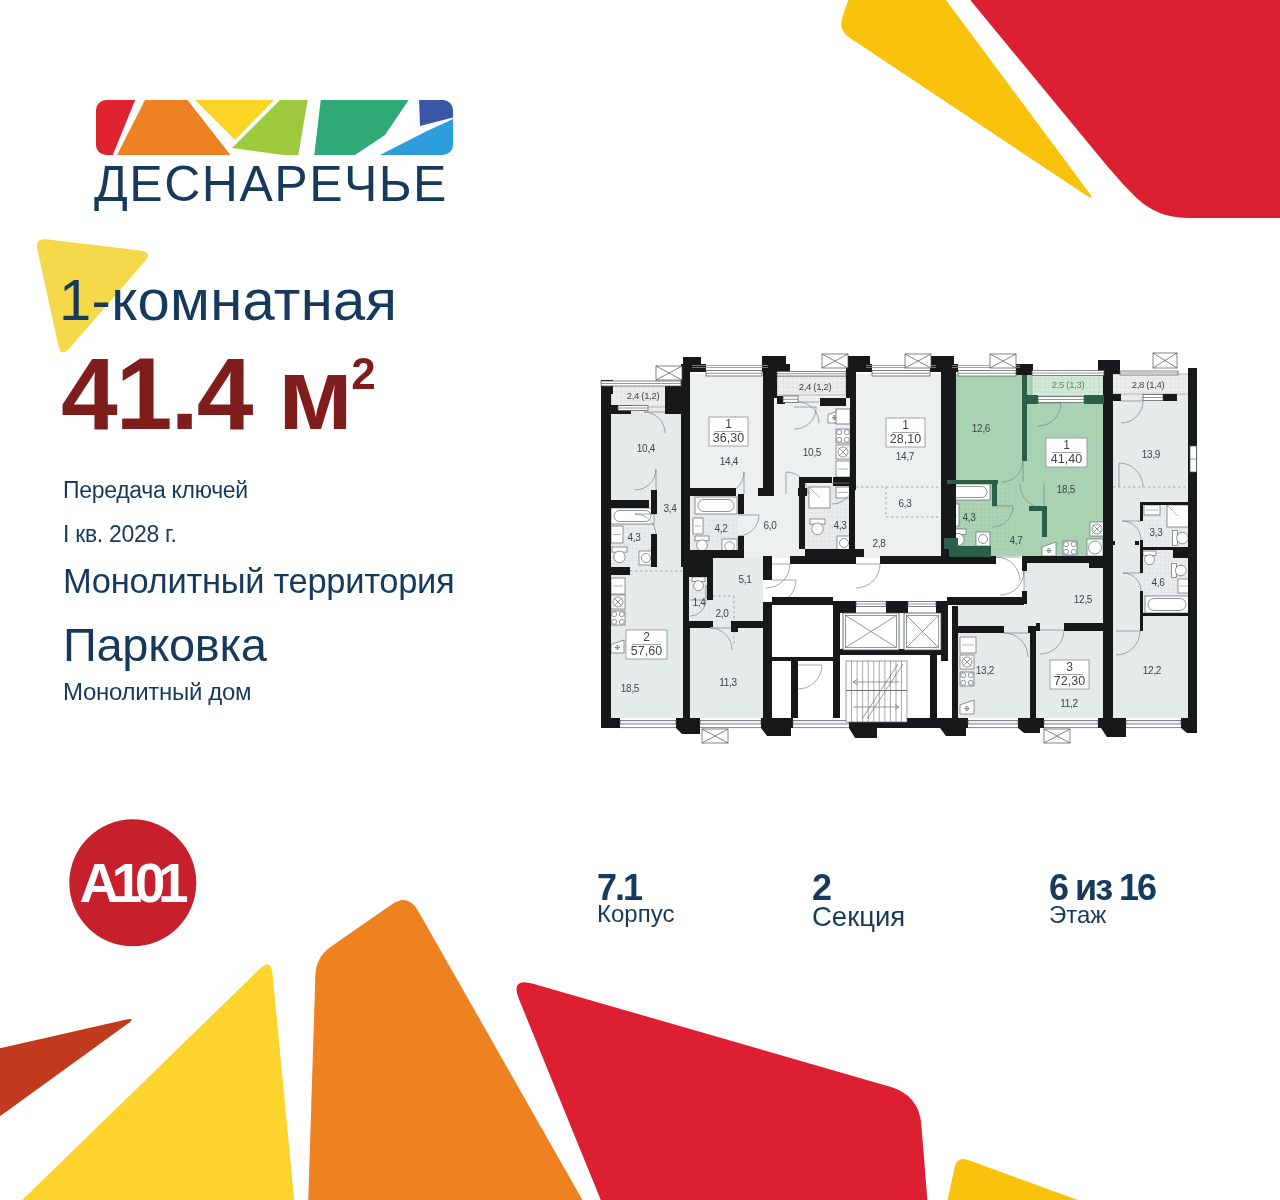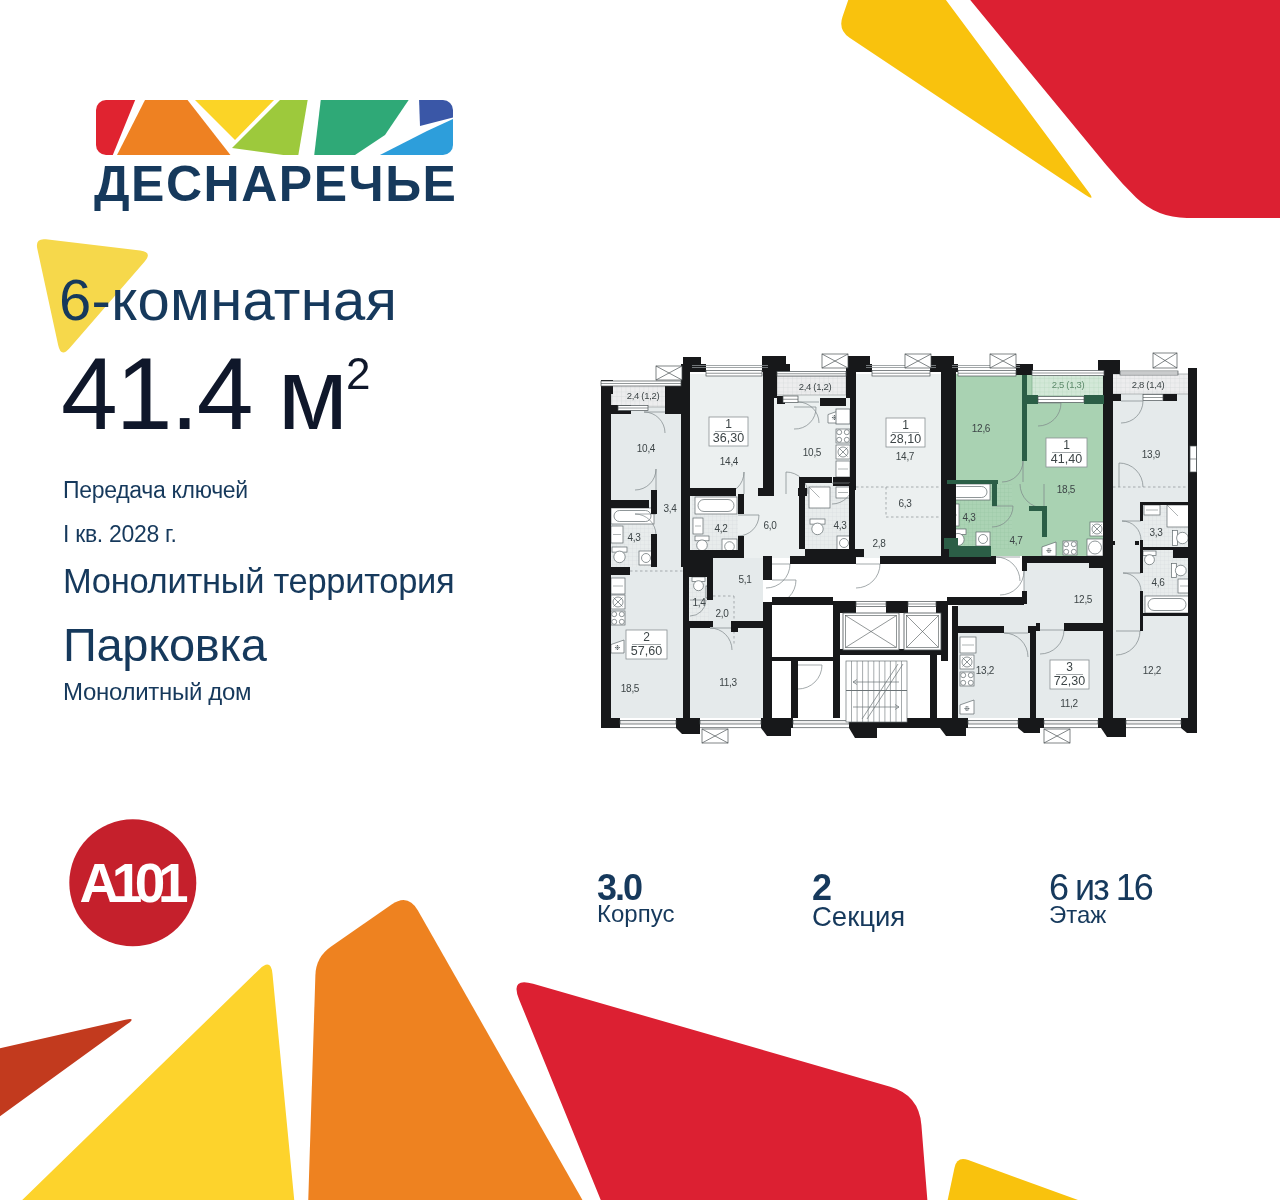--- a/index.html
+++ b/index.html
@@ -37,25 +37,25 @@
 <path d="M282,98 L308,98 L298,157 L232,148 Z" fill="#9dc93c"></path>
 <path d="M321,98 L410,98 L385,135 L352,157 L314,157 Z" fill="#2fa977"></path>
 <path d="M419,98 L453,98 L455,117 L420,126 Z" fill="#3a57a7"></path>
 <path d="M427,131 L455,118 L455,157 L376,157 Z" fill="#2d9edb"></path>
 </g>
 
 <circle cx="132.8" cy="882.8" r="63.5" fill="#c5202c"></circle>
 <text x="133" y="902" font-size="55" font-weight="bold" fill="#fff" text-anchor="middle" textLength="107" letter-spacing="-2">A101</text>
   </svg>
 
-<div class="abs navy" style="left:94px;top:155px;font-size:50px;font-weight:bold;letter-spacing:1.5px">ДЕСНАРЕЧЬЕ</div>
-
-<div class="abs navy" style="left:59px;top:271px;font-size:58px;line-height:1;letter-spacing:0.3px">6-комнатная</div>
-
-<div class="abs" style="left:61px;top:343px;font-size:102px;font-weight:normal;color:#0f172a;line-height:1;letter-spacing:-2px">41.4 м<span style="font-size:44px;vertical-align:40px;letter-spacing:0">2</span></div>
+<div class="abs navy" style="left:94px;top:155px;font-size:50px;font-weight:normal;letter-spacing:1.5px">ДЕСНАРЕЧЬЕ</div>
+
+<div class="abs navy" style="left:59px;top:271px;font-size:58px;line-height:1;letter-spacing:0.3px">1-комнатная</div>
+
+<div class="abs" style="left:61px;top:343px;font-size:102px;font-weight:bold;color:#7f1d1d;line-height:1;letter-spacing:-2px">41.4 м<span style="font-size:44px;vertical-align:40px;letter-spacing:0">2</span></div>
 
 <div class="abs navy" style="left:63px;top:468px;font-size:23px;line-height:44px;letter-spacing:-0.3px">Передача ключей<br>I кв. 2028 г.</div>
 <div class="abs navy" style="left:63px;top:564px;font-size:34.5px;line-height:1;letter-spacing:-0.3px">Монолитный территория</div>
 <div class="abs navy" style="left:63px;top:621px;font-size:47px;line-height:1;letter-spacing:-0.3px">Парковка</div>
 <div class="abs navy" style="left:63px;top:680px;font-size:24px;line-height:1;letter-spacing:-0.3px">Монолитный дом</div>
 
 <svg class="abs" style="left:595px;top:345px" width="610" height="412" viewBox="595 345 610 412">
     <defs>
 <pattern id="hg" width="4.5" height="4.5" patternUnits="userSpaceOnUse">
         <rect width="4.5" height="4.5" fill="#ededee"></rect>
@@ -833,17 +833,17 @@
 <text x="1083" y="603" font-size="10" fill="#3d4547" text-anchor="middle" letter-spacing="-0.3">12,5</text>
 <text x="985" y="674" font-size="10" fill="#3d4547" text-anchor="middle" letter-spacing="-0.3">13,2</text>
 <text x="1069" y="707" font-size="10" fill="#3d4547" text-anchor="middle" letter-spacing="-0.3">11,2</text>
 <text x="1152" y="674" font-size="10" fill="#3d4547" text-anchor="middle" letter-spacing="-0.3">12,2</text>
 <text x="643" y="398.5" font-size="9.5" fill="#3d4547" text-anchor="middle" letter-spacing="-0.3">2,4 (1,2)</text>
 <text x="815" y="389.5" font-size="9.5" fill="#3d4547" text-anchor="middle" letter-spacing="-0.3">2,4 (1,2)</text>
 <text x="1068" y="388" font-size="9.5" fill="#5d8a6b" text-anchor="middle" letter-spacing="-0.3">2,5 (1,3)</text>
 <text x="1148" y="388" font-size="9.5" fill="#3d4547" text-anchor="middle" letter-spacing="-0.3">2,8 (1,4)</text>
   </svg>
 
-<div class="abs navy" style="left:597px;top:867px;font-size:36px;font-weight:bold;letter-spacing:-2px">3.0</div>
+<div class="abs navy" style="left:597px;top:867px;font-size:36px;font-weight:bold;letter-spacing:-2px">7.1</div>
 <div class="abs navy" style="left:597px;top:900px;font-size:24px">Корпус</div>
 <div class="abs navy" style="left:812px;top:867px;font-size:36px;font-weight:bold;letter-spacing:-2px">2</div>
 <div class="abs navy" style="left:812px;top:901px;font-size:27.5px">Секция</div>
-<div class="abs navy" style="left:1049px;top:867px;font-size:36px;font-weight:normal;letter-spacing:-2px">6 из 16</div>
+<div class="abs navy" style="left:1049px;top:867px;font-size:36px;font-weight:bold;letter-spacing:-2px">6 из 16</div>
 <div class="abs navy" style="left:1049px;top:901px;font-size:24px">Этаж</div>
 </body></html>

